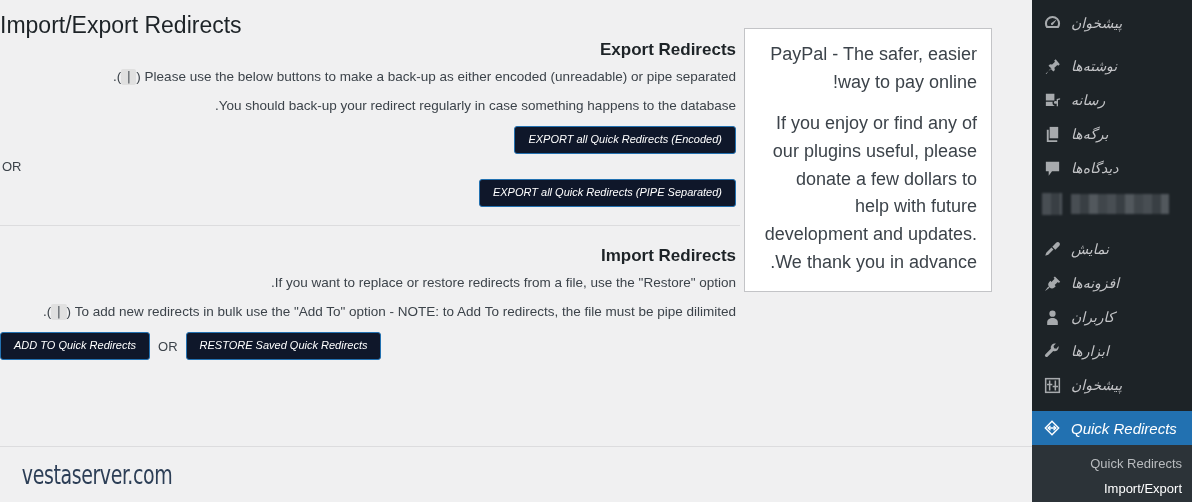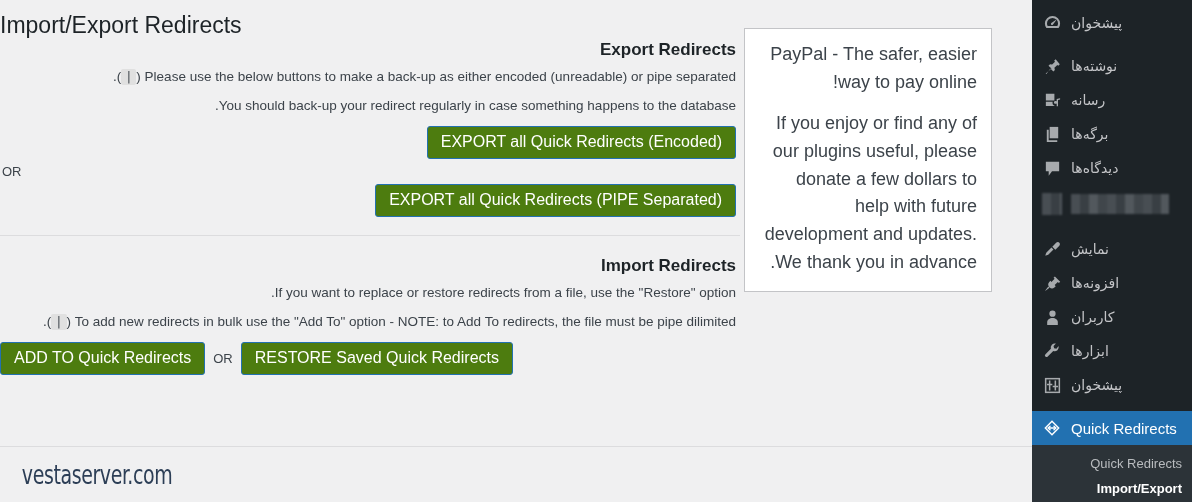--- a/index.html
+++ b/index.html
@@ -42,20 +42,21 @@
     padding: 0 8px 0 10px;
     box-sizing: border-box;
     color: #c3c4c7;
     font-size: 14px;
     line-height: 1;
     white-space: nowrap;
   }
   .menu-item .mlabel {
     font-size: 14px;
     color: #c3c4c7;
+    font-style: italic;
   }
   .menu-ico {
     width: 20px;
     height: 20px;
     flex: 0 0 20px;
     display: flex;
     align-items: center;
     justify-content: center;
     color: #a7aaad;
   }
@@ -86,21 +87,21 @@
   .submenu-item {
     display: block;
     text-align: right;
     padding: 5px 10px 5px 12px;
     font-size: 13px;
     color: #b9bcbf;
     white-space: nowrap;
   }
   .submenu-item.active {
     color: #fff;
-    font-weight: bold;
+    font-weight: normal;
   }
   
   .redact-row {
     height: 38px;
     display: flex;
     align-items: center;
     justify-content: flex-end;
     padding: 0 8px 0 10px;
     gap: 9px;
   }
@@ -205,31 +206,32 @@
     gap: 8px;
     margin-top: 10px;
   }
   .btn-row.stacked {
     flex-direction: column;
     align-items: flex-start;
     gap: 5px;
   }
   .btn {
     display: inline-block;
-    background: #4d7c0f;
+    background: #0f172a;
     color: #fff;
     border: 1px solid #2271b1;
     border-radius: 3px;
     padding: 7px 13px 8px 13px;
-    font-size: 16px;
+    font-size: 11px;
     line-height: 1;
     font-family: "Liberation Sans", sans-serif;
     cursor: pointer;
     white-space: nowrap;
     direction: ltr;
+    font-style: italic;
   }
   .or-text {
     font-size: 13px;
     color: #3c434a;
     direction: ltr;
   }
   .or-right {
     text-align: left;
     width: 100%;
     padding-left: 2px;

